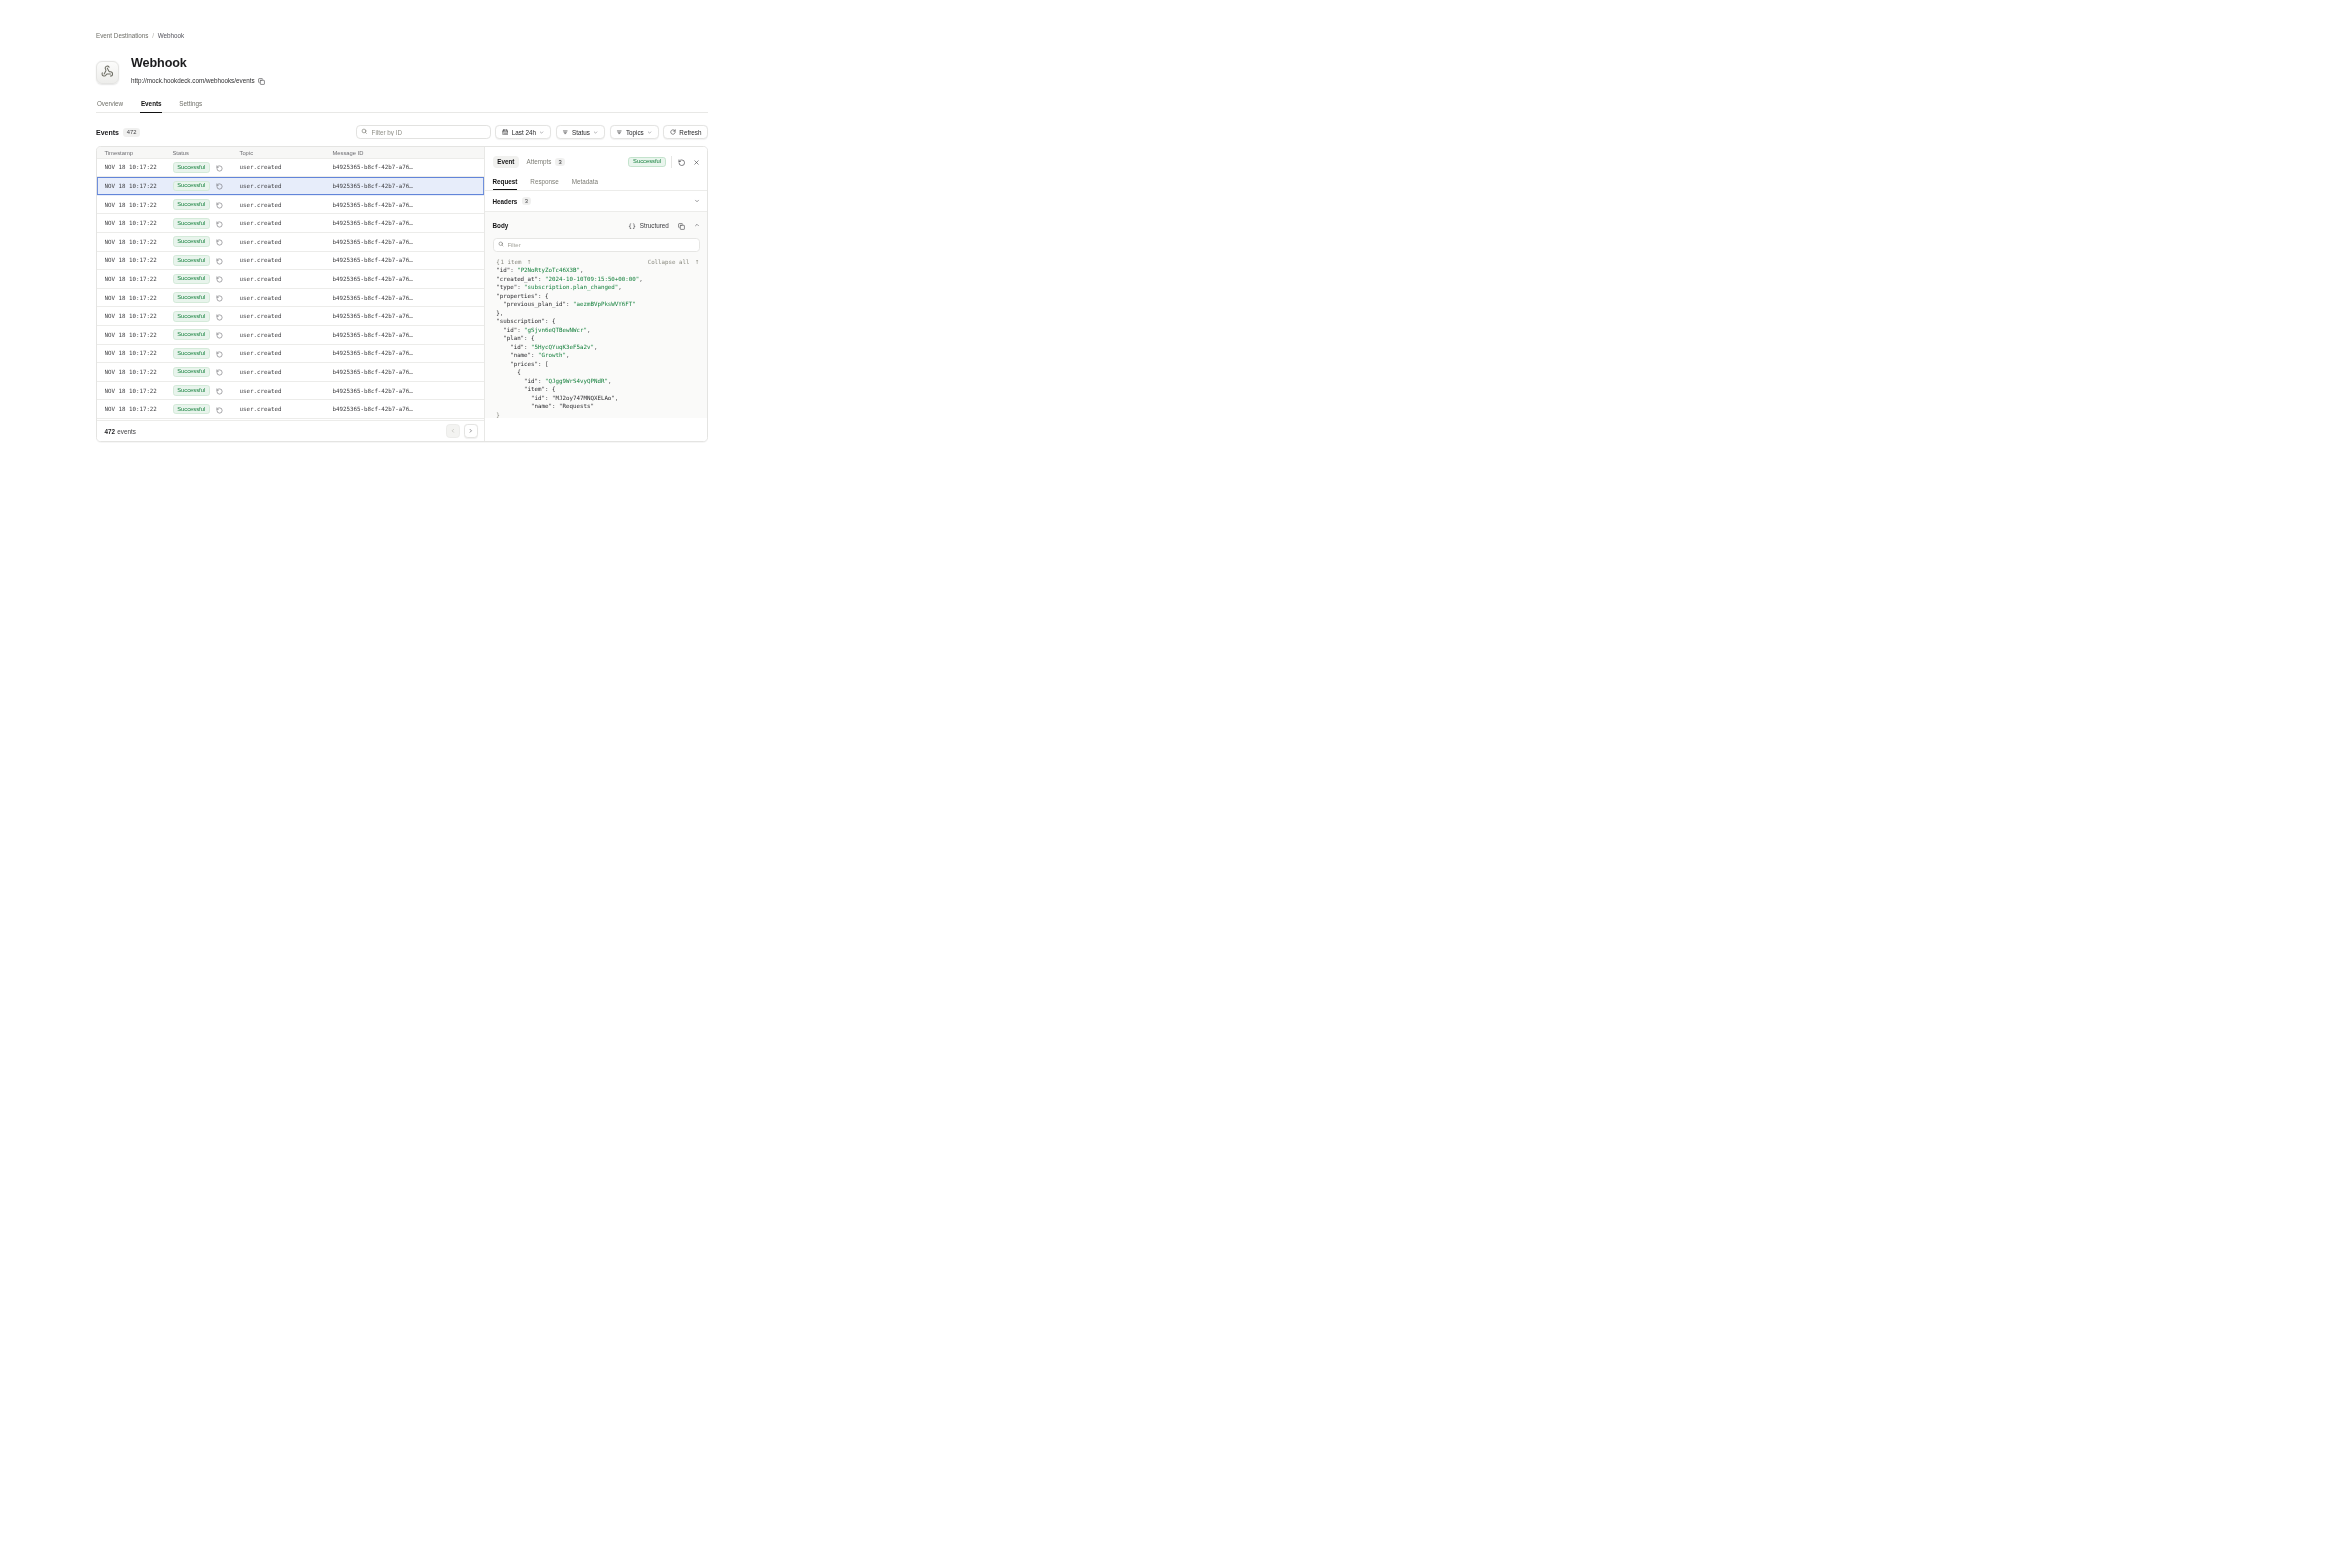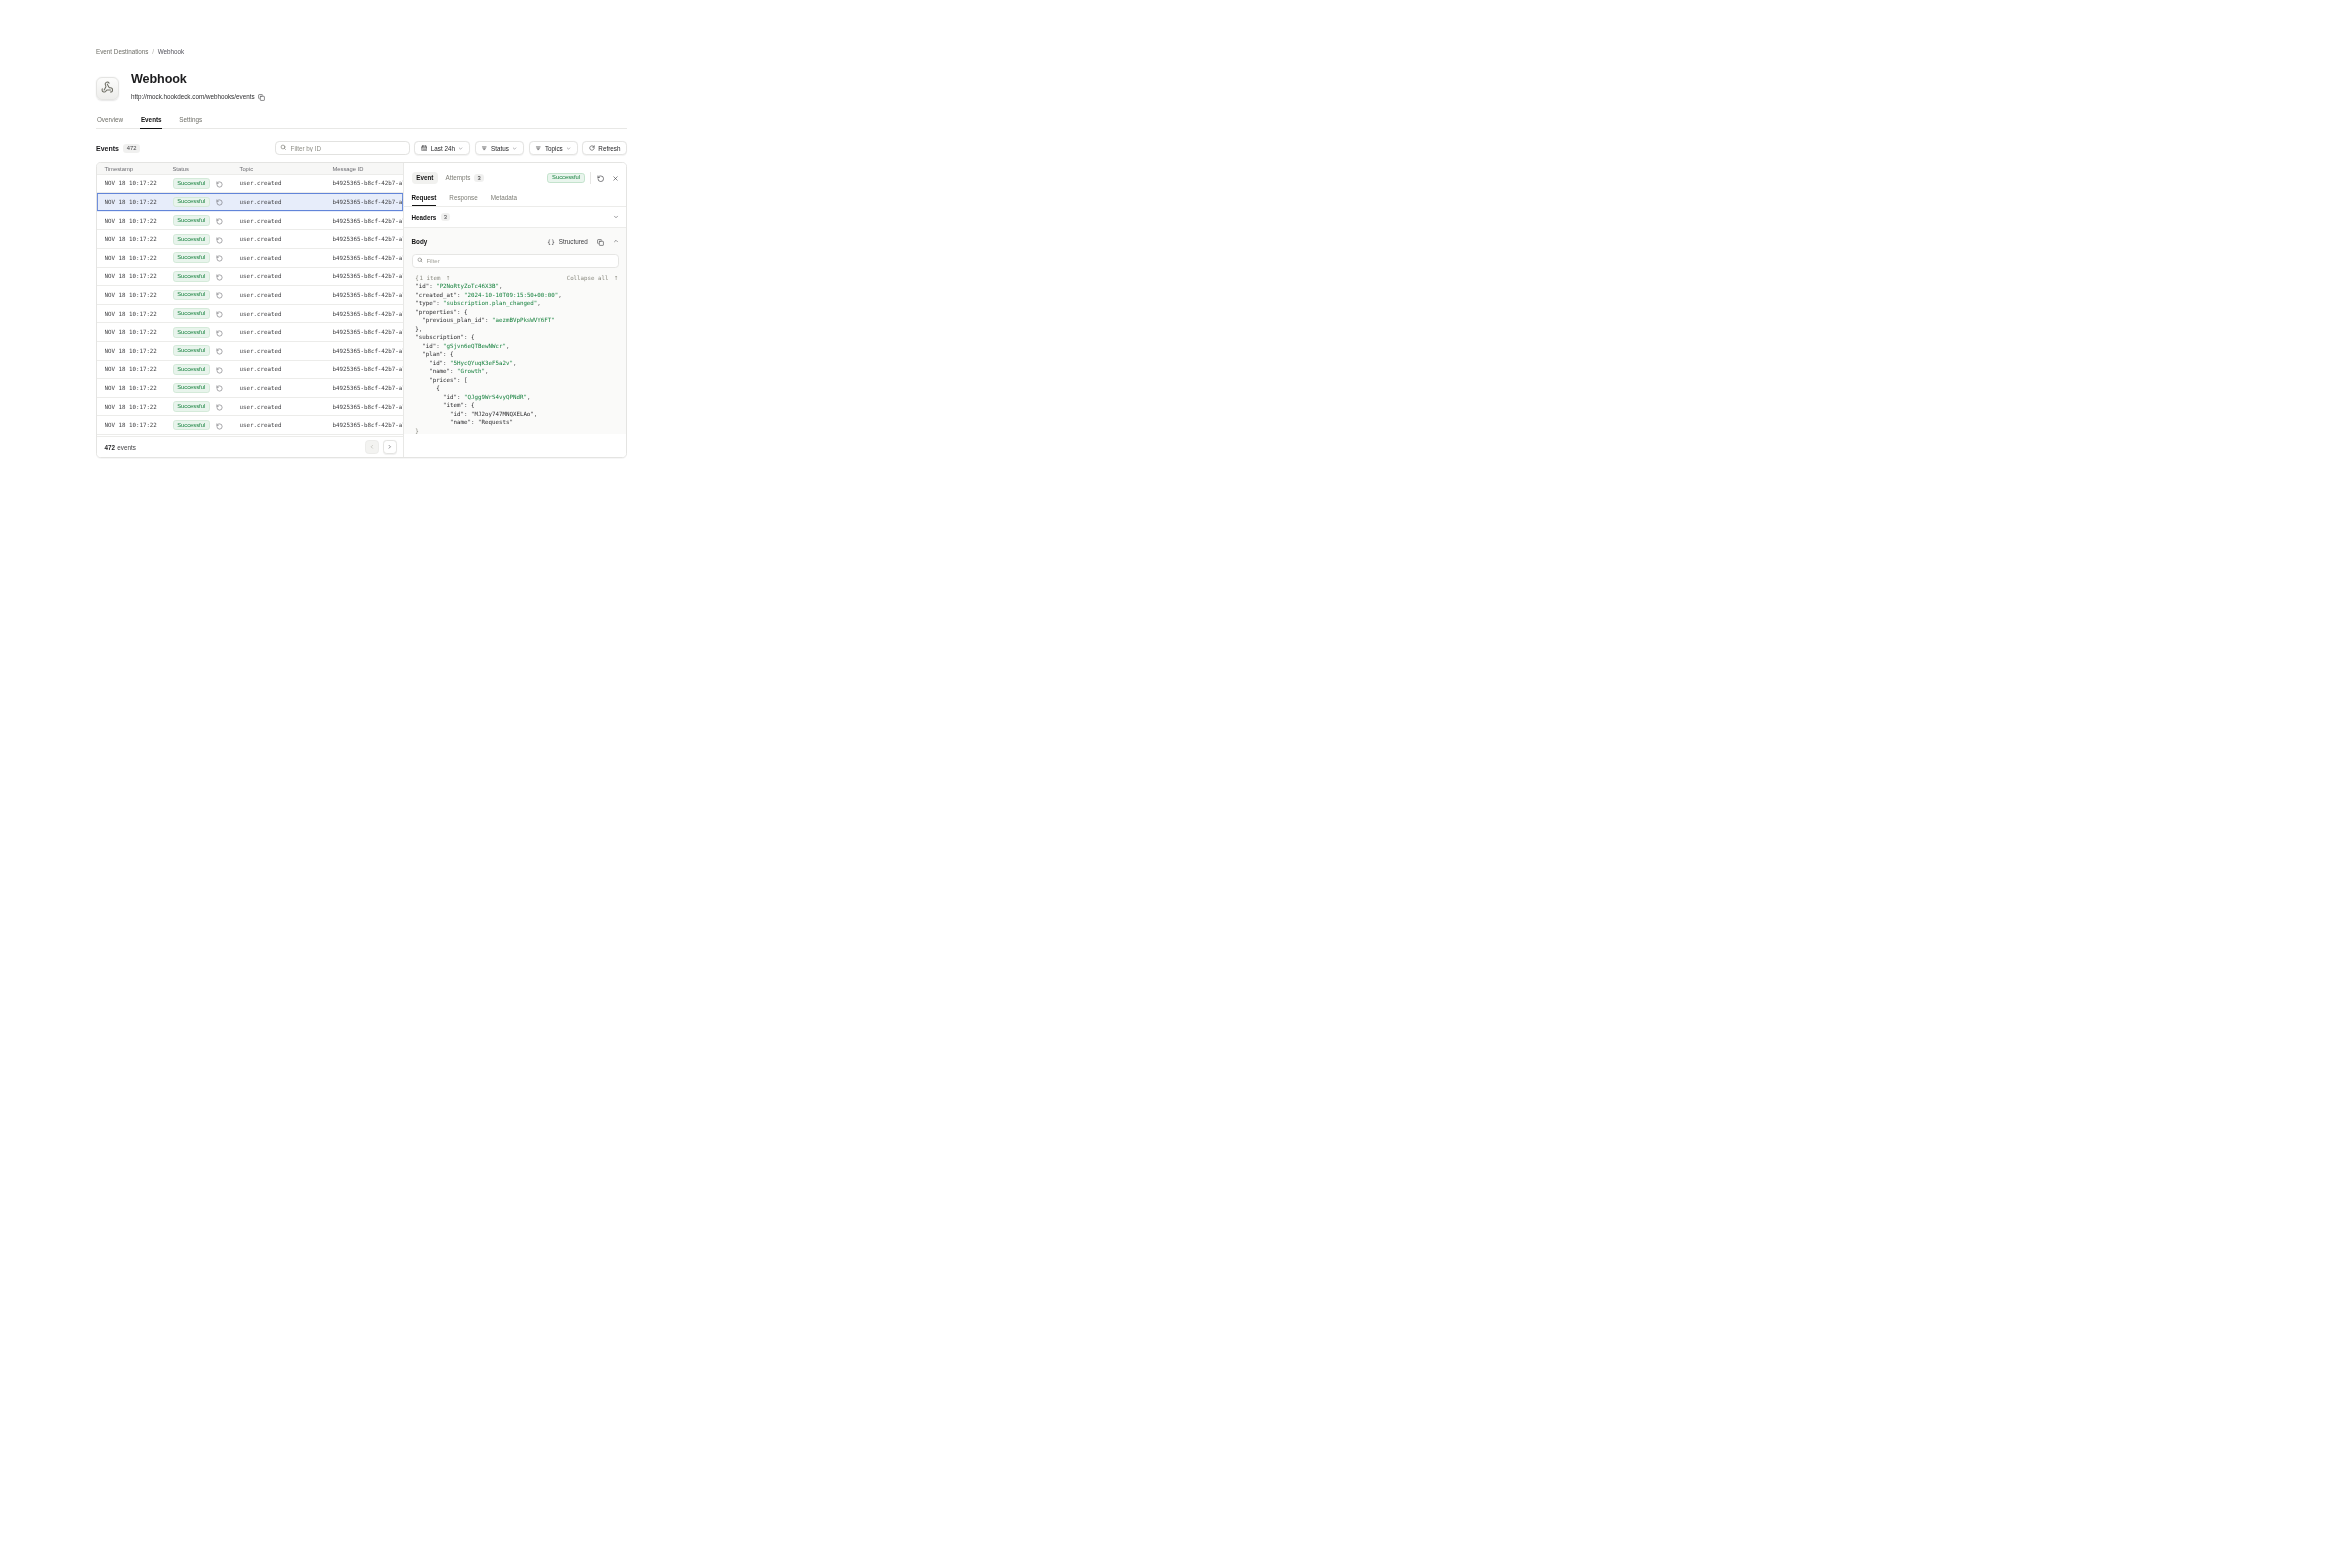--- a/index.html
+++ b/index.html
@@ -1,19 +1,19 @@
 <!DOCTYPE html>
 <html style="font-size:7.5px"><head>
 <meta charset="utf-8">
 <style>
   * { margin:0; padding:0; box-sizing:border-box; }
   html,body { background:#fff; }
   body { width:720px; height:466px; font-family:"Liberation Sans", sans-serif; color:#18181b; overflow:hidden; }
   .mono { font-family:"DejaVu Sans Mono", monospace; }
-  .content { width:531px; margin-left:96px; padding-top:48px; }
+  .content { width:612px; margin-left:96px; padding-top:32px; }
 
   
   .breadcrumb { display:flex; align-items:center; gap:3.7px; font-size:6.3px; }
   .crumb-link { color:#6f6f68; cursor:pointer; }
   .crumb-sep { color:#b3b3ac; }
   .crumb-current { color:#52525b; }
 
   
   .dest-header { display:flex; align-items:center; gap:12px; margin-top:17px; }
   .dest-icon-card { width:23px; height:23px; border-radius:6px; border:0.5px solid #e4e4e2;

